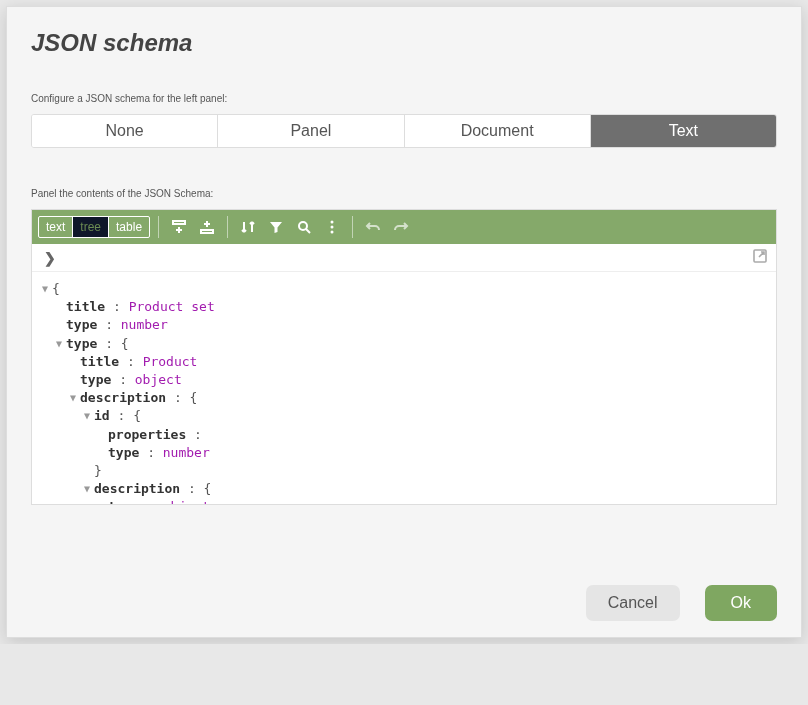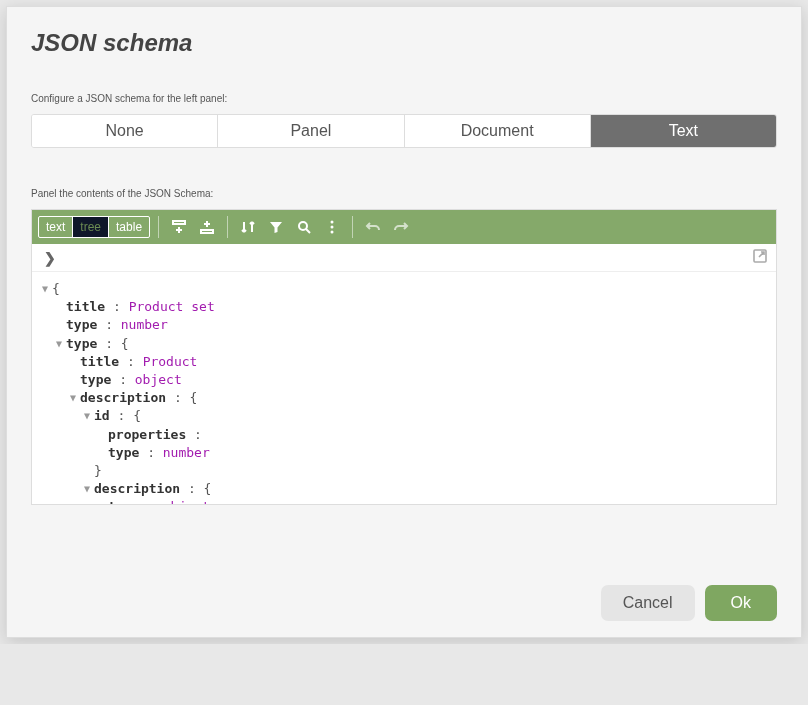--- a/index.html
+++ b/index.html
@@ -158,21 +158,21 @@
       gap: 10px;
     }
     .btn {
       padding: 9px 22px;
       font-size: 16px;
       border: none;
       cursor: pointer;
       border-radius: 7px;
     }
     .btn-cancel { background: #e5e5e5; color: #555; }
-    .btn-ok { background: #7fa761; color: #fff; padding: 9px 26px; }
+    .btn-ok { background: #7fa761; color: #fff; padding: 9px 26px; margin-left: 15px; }
   </style>
 </head>
 <body>
 
 <div class="dialog">
   <div class="title">JSON schema</div>
 
   <div class="label">Configure a JSON schema for the left panel:</div>
 
   <div class="seg">

